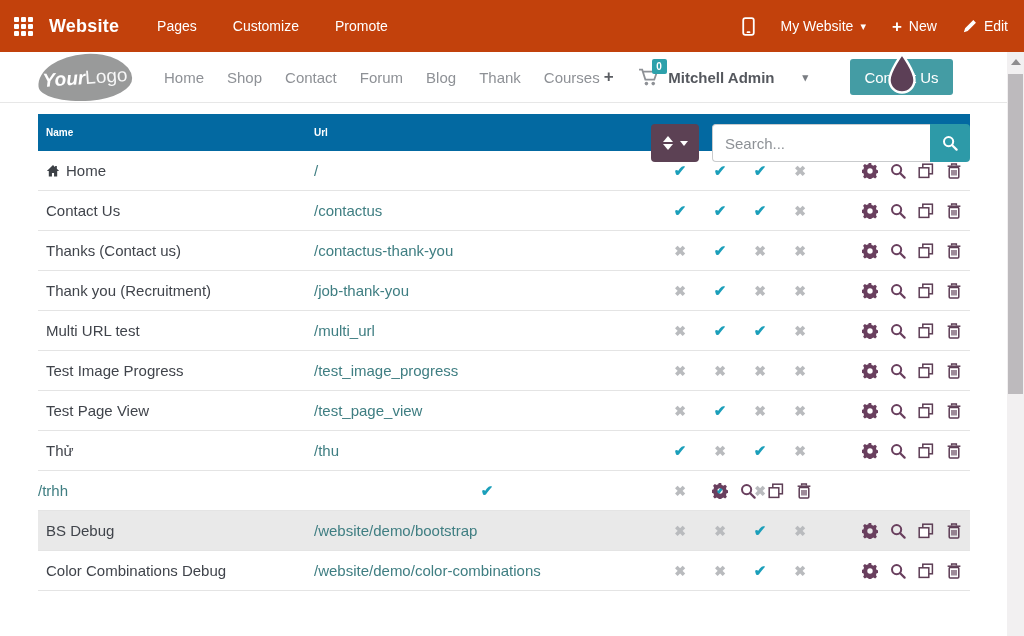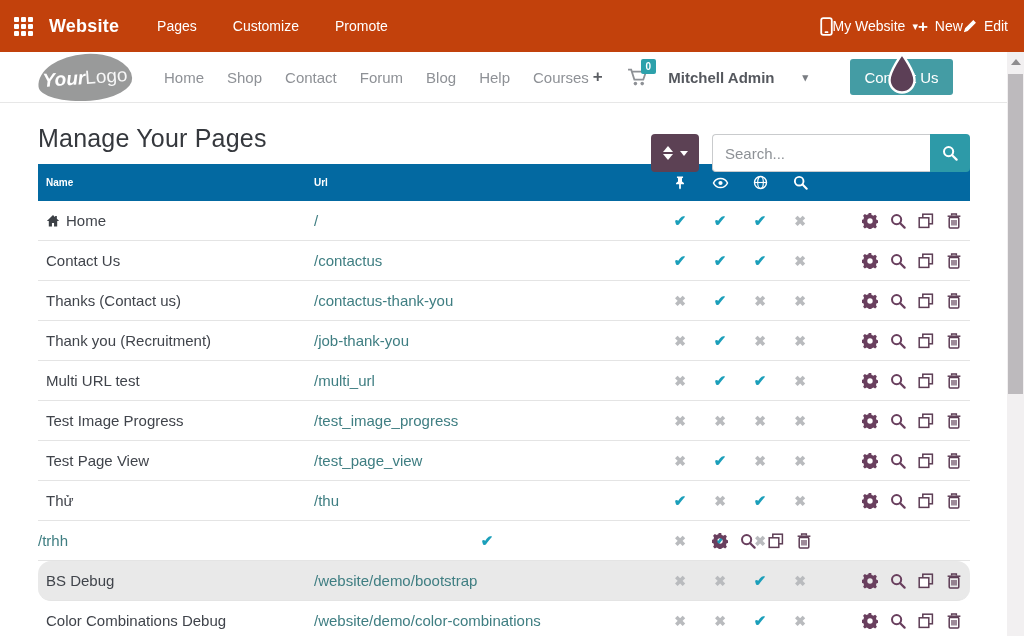--- a/index.html
+++ b/index.html
@@ -8,21 +8,21 @@
 
   
   .topbar { position:relative; height:52px; background:#c2410c; display:flex;
     align-items:center; padding:0 16px 0 14px; color:#fff; }
   .grid-ic { display:grid; grid-template-columns:repeat(3,5px); grid-template-rows:repeat(3,5px);
     gap:2px; margin-right:16px; cursor:pointer; }
   .grid-ic i { background:#fff; border-radius:1px; }
   .app-title { font-size:18px; font-weight:bold; letter-spacing:.2px; margin-right:38px; }
   .top-menu { display:flex; gap:36px; font-size:14px; }
   .top-menu span { cursor:pointer; }
-  .topbar-right { margin-left:auto; display:flex; align-items:center; font-size:14px; }
+  .topbar-right { margin-left:auto; display:flex; align-items:center; gap:26px; font-size:14px; }
   .topbar-right .item { display:flex; align-items:center; gap:7px; cursor:pointer; }
   .caret { font-size:11px; line-height:1; }
   .bold-plus { font-size:17px; font-weight:bold; line-height:1; }
 
   
   .sitebar { position:relative; height:51px; margin-right:17px; background:#fff;
     border-bottom:1px solid #e7e7e7; display:flex; align-items:center; padding:0 54px 0 38px; }
   .logo-blob { width:94px; height:47px; background:#999a9a; border-radius:52% 48% 46% 54% / 62% 58% 42% 38%;
     transform:rotate(-4deg); display:flex; align-items:center; justify-content:center;
     color:#fff; font-size:19px; margin-right:32px; cursor:pointer; flex:none; }
@@ -62,21 +62,21 @@
     color:#fff; cursor:pointer; display:flex; align-items:center; justify-content:center; }
 
   
   .ptable { margin-top:11px; }
   .thead, .trow { display:grid; grid-template-columns:276px 346px 40px 40px 40px 40px 1fr;
     align-items:center; }
   .thead { background:#0369a1; color:#fff; height:37px; font-size:10px; font-weight:bold; }
   .thead .hname { padding-left:8px; }
   .hic { display:flex; justify-content:center; color:#fff; }
   .trow { height:40px; border-bottom:1px solid #e4e4e4; font-size:15px; background:#fff; }
-  .trow.hl { background:#e9e9e9;border-radius:13px; }
+  .trow.hl { background:#e9e9e9; }
   .cell-name { padding-left:8px; color:#40444b; display:flex; align-items:center; gap:6px; cursor:pointer; }
   .cell-name .home-ic { color:#3c4046; display:flex; }
   .cell-url { color:#3f7e82; cursor:pointer; }
   .st { text-align:center; font-weight:bold; cursor:pointer; }
   .st.ok { color:#1b9fba; font-size:15px; }
   .st.no { color:#b9bbbe; font-size:14px; }
   .acts { display:flex; justify-content:flex-end; align-items:center; gap:12px; padding-right:8px; }
   .act { color:#693f5e; cursor:pointer; display:flex; }
   .act.dim { color:#5d3d55; }
 
@@ -194,21 +194,21 @@
     <span class="logo-your">Your</span>
       <span class="logo-logo">Logo</span>
   </div>
   <div class="site-links">
 
   <span>Home</span>
       <span>Shop</span>
       <span>Contact</span>
       <span>Forum</span>
       <span>Blog</span>
-      <span>Help</span>
+      <span>Thank</span>
       <span>Courses</span>
     </div>
   <span class="site-plus">+</span>
   <span class="cart-wrap">
     <svg width="21" height="19">
         <use href="#i-cart"></use>
       </svg>
     <span class="cart-badge">0</span>
   </span>
   <span class="user-menu">
@@ -219,21 +219,20 @@
     <span>Contact Us</span>
     <span class="drop-marker">
         <svg width="34" height="44">
           <use href="#i-drop"></use>
         </svg>
       </span>
   </button>
 </nav>
 
 <main class="main">
-  <h1 class="page-title">Manage Your Pages</h1>
 
   <div class="controls">
     <button class="sort-btn">
       <span>
           <i class="tri up" style="display:block"></i>
           <i class="tri down" style="display:block"></i>
         </span>
       <span class="sort-caret"></span>
     </button>
     <input class="search-input" type="text" placeholder="Search..." style="">

